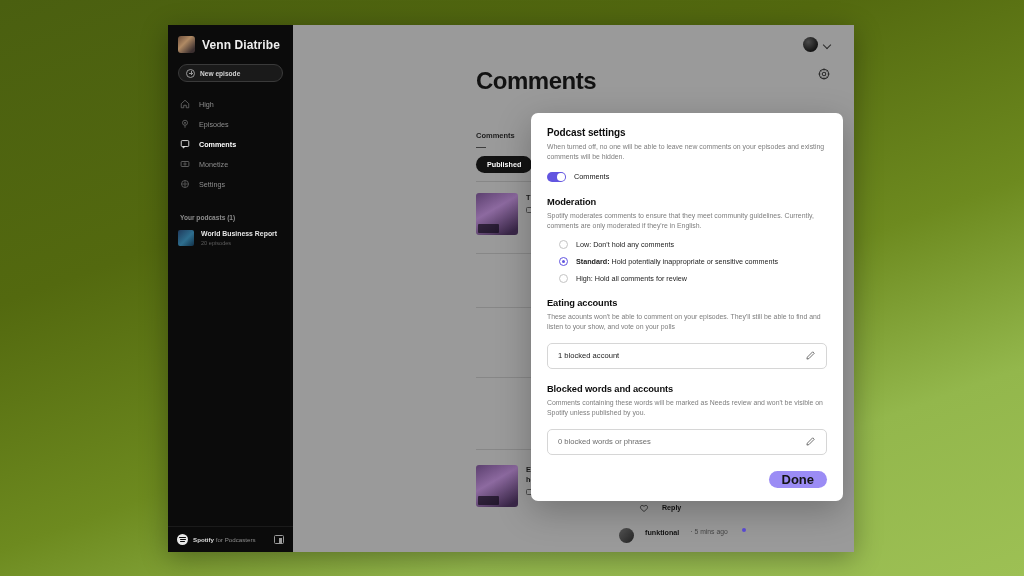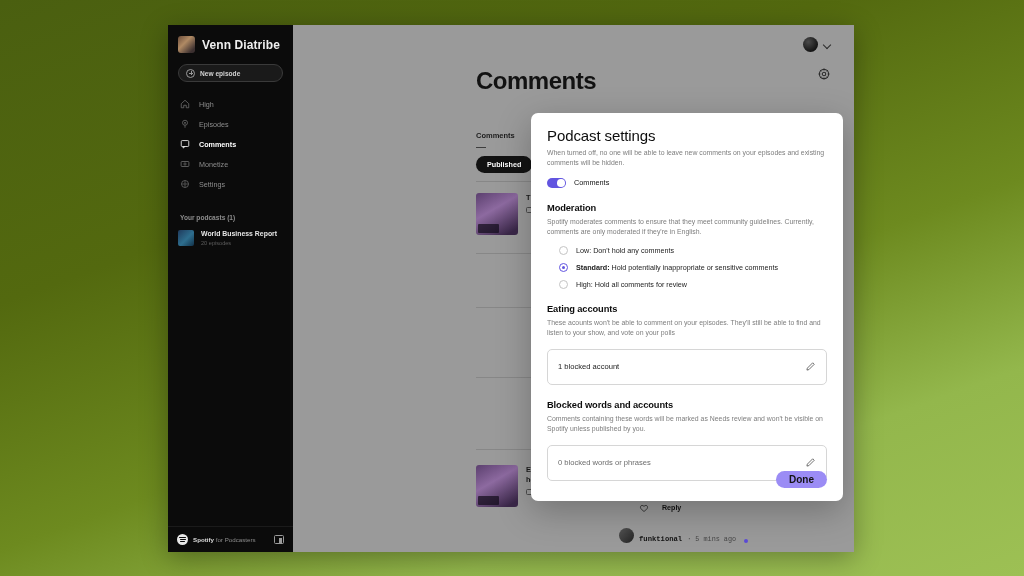--- a/index.html
+++ b/index.html
@@ -169,21 +169,21 @@
   }
   .ep-art:after {
     content:""; position:absolute; left:2px; bottom:2px;
     width: 21px; height: 9px; background: rgba(20,12,28,.72); border-radius:1px;
   }
   .ep-title { font-size: 7.4px; font-weight: bold; color: #1b1b1b; line-height: 1.32; }
   .ep-meta { font-size: 6.6px; color: #4c4c4c; margin-top: 4px; display:flex; align-items:center; gap:3px; }
   .ep-meta-ic { width: 7px; height: 6px; border: 1px solid #4c4c4c; border-radius: 1.5px; flex:none; }
 
   .cmt { position: absolute; left: 143px; right: 0; }
-  .cmt-head { display: flex; align-items: flex-end; gap: 5px; font-family: Liberation Mono, monospace; }
+  .cmt-head { display: flex; align-items: flex-start; gap: 11px; }
   .cmt-av { width: 15px; height: 15px; border-radius: 50%; flex: none;
             display:flex; align-items:center; justify-content:center;
             font-size: 7px; color:#fff; font-weight:bold; }
   .cmt-name { font-size: 7.2px; font-weight: bold; color: #131313; }
   .cmt-time { font-size: 6.8px; color: #474747; }
   .cmt-dot { width: 4px; height: 4px; border-radius: 50%; background: #5b4bd6; margin-left: 3px; }
   .cmt-body { font-size: 7.1px; color: #1d1d1d; margin: 6px 0 0 20px; line-height: 1.45; }
   .cmt-actions { display: flex; align-items: center; gap: 13px; margin: 7px 0 0 20px; }
   .heart { width: 10px; height: 10px; }
   .reply-lnk { font-size: 7.1px; font-weight: bold; color: #131313; }
@@ -202,21 +202,21 @@
 
   
   #modal {
     position: absolute; left: 363px; top: 88px;
     width: 312px; height: 388px;
     background: #ffffff; border-radius: 7px;
     box-shadow: 0 10px 34px rgba(0,0,0,.26);
     padding: 14px 16px 0 16px;
     z-index: 30;
   }
-  .modal-title { font-size: 15px; font-weight: normal; color: #0d0d0d; letter-spacing: -.1px; }
+  .modal-title { font-size: 10px; font-weight: bold; color: #0d0d0d; letter-spacing: -.1px; }
   .sec-title { font-size: 9.3px; font-weight: bold; color: #0d0d0d; margin-top: 15px; letter-spacing: -.1px; }
   .sec-desc { font-size: 6.9px; color: #7d7d7d; line-height: 1.52; margin-top: 4px; }
 
   .toggle-row { display: flex; align-items: center; gap: 8px; margin-top: 9px; }
   .toggle {
     width: 19px; height: 10px; border-radius: 5px; background: #6255e0;
     position: relative; flex: none;
   }
   .toggle:after {
     content:""; position:absolute; right: 1.2px; top: 1.2px;
@@ -231,31 +231,31 @@
   }
   .radio.sel { border-color: #6255e0; border-width: 1.6px; }
   .radio.sel:after {
     content:""; position:absolute; left: 1.9px; top: 1.9px;
     width: 3.2px; height: 3.2px; border-radius: 50%; background: #6255e0;
   }
   .radio-label { font-size: 7.2px; color: #1b1b1b; }
   .radio-label b { font-weight: bold; }
 
   .field {
-    margin-top: 10px; height: 36px; border: 1px solid #d6d6d6; border-radius: 5px;
+    margin-top: 10px; height: 26px; border: 1px solid #d6d6d6; border-radius: 5px;
     display: flex; align-items: center; padding: 0 10px;
     font-size: 7.6px; color: #1b1b1b;
   }
   .field .pencil { margin-left: auto; width: 11px; height: 11px; }
 
   .done-btn {
     position: absolute; right: 16px; bottom: 13px;
     height: 17px; padding: 0 13px; border-radius: 9px;
     background: #9b8cf5; color: #141414;
-    font-size: 10px; font-weight: bold;
+    font-size: 13px; font-weight: bold;
     display: flex; align-items: center; justify-content: center;
     border: none; font-family: inherit; cursor: pointer;
   }
 </style>
 </head>
 <body>
 
 <div id="app-window">
 
   <div id="sidebar">

